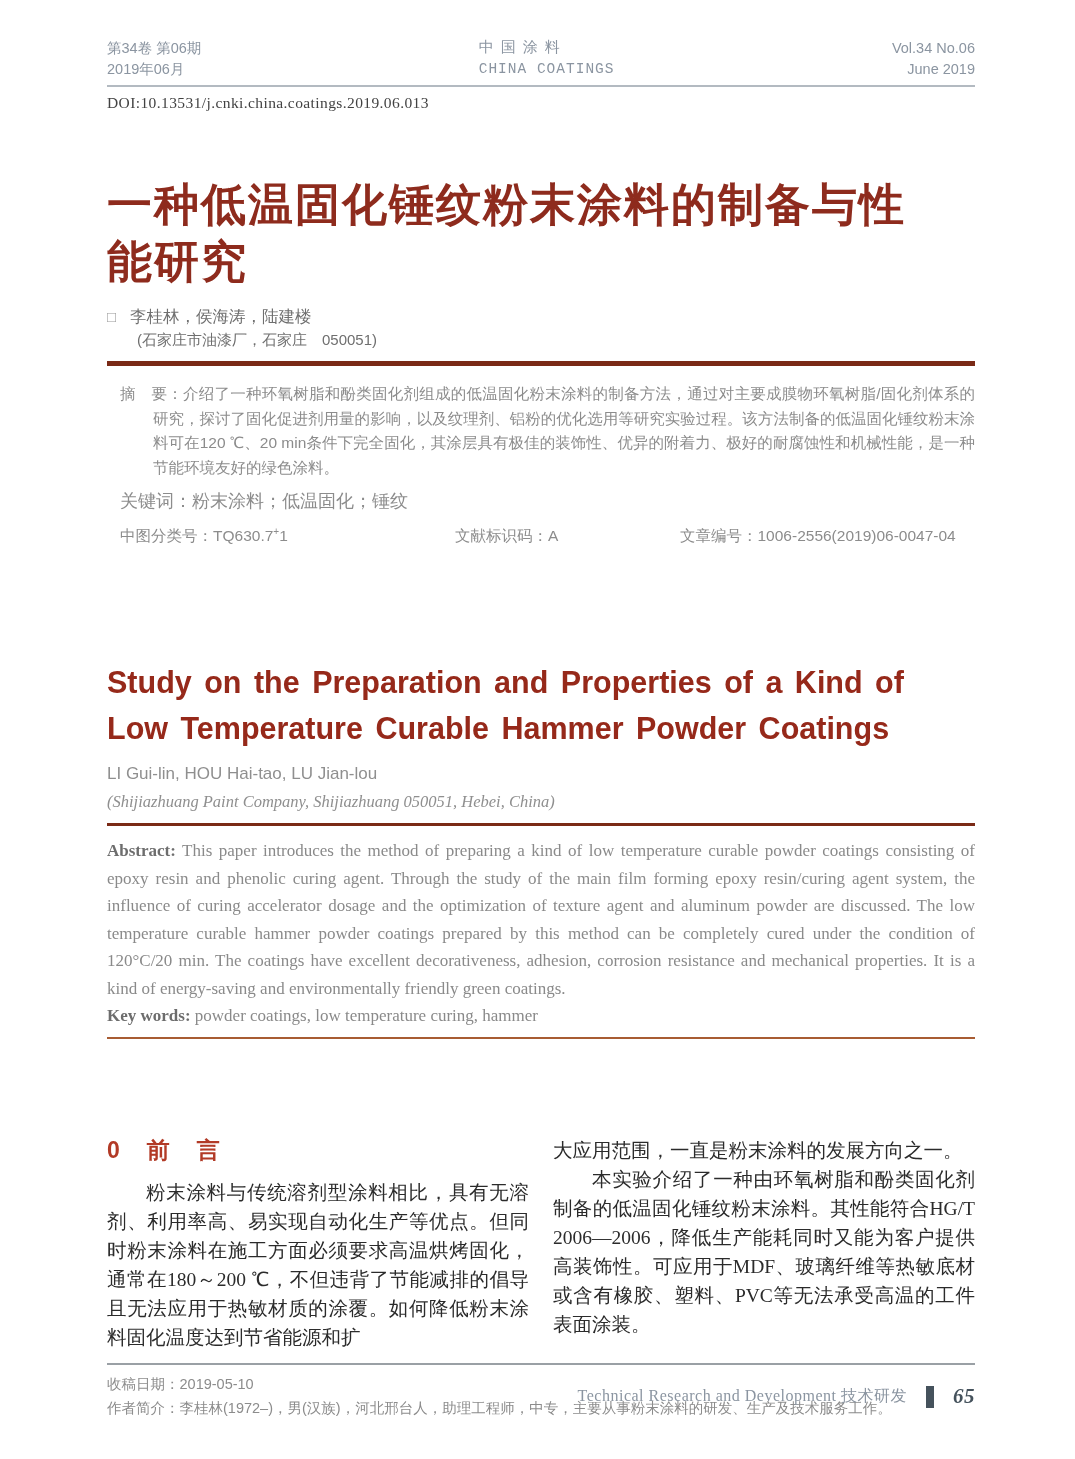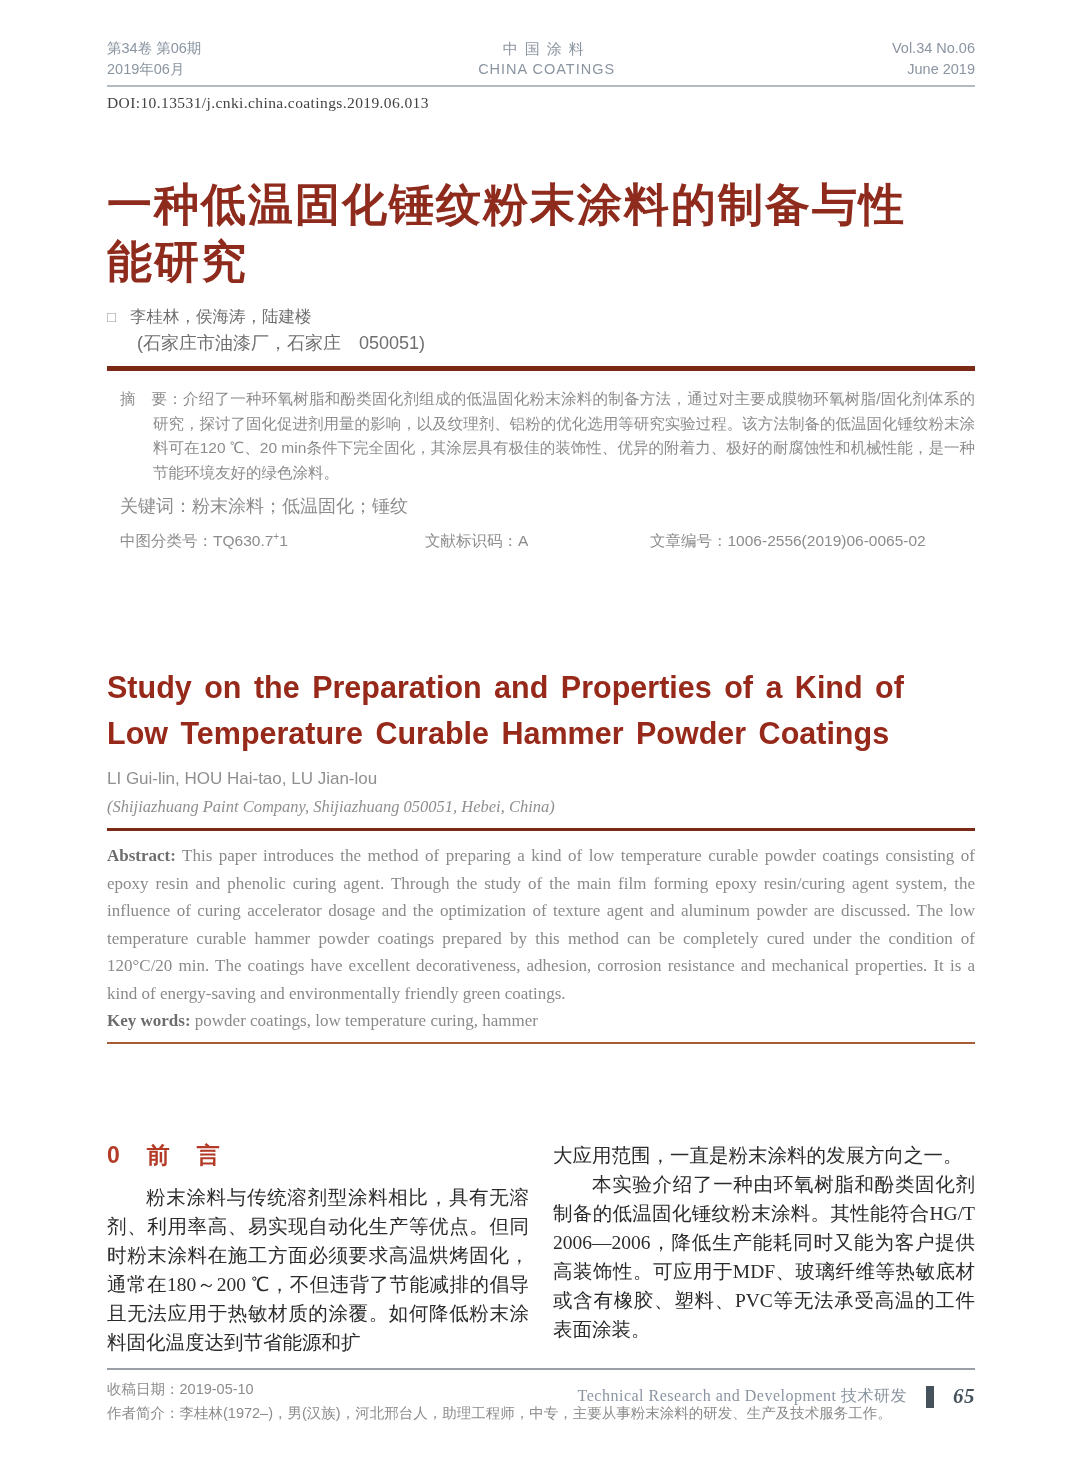--- a/index.html
+++ b/index.html
@@ -11,53 +11,53 @@
     box-sizing:border-box;
     padding:38px 100px 0 107px;
     overflow:hidden;
     font-family:"Liberation Serif", serif;
   }
 
   
   .jheader { display:flex; justify-content:space-between; align-items:flex-start;
              color:#8b95a1; font-family:"Liberation Sans", sans-serif;
              font-size:14.5px; line-height:21px; }
-  .jheader .hcol-center { text-align:center; }
+  .jheader .hcol-center { text-align:left;font-family:Liberation Mono, monospace; }
   .jheader .hcol-right  { text-align:right; }
   .journal-cn { letter-spacing:7px; font-size:15px; }
   .journal-en { letter-spacing:1px; }
   .header-rule { border:none; height:2px; background:#b3bac1; margin:5px 0 0 0; }
   .doi { margin-top:7px; color:#424242; font-size:15.5px; letter-spacing:0.4px; }
 
   
   .cn-title {
     margin-top:64px; width:800px;
     font-family:"Liberation Sans", sans-serif; font-weight:bold;
     font-size:45px; line-height:57px; letter-spacing:2px;
     color:#8e2b1d; word-break:break-all;
   }
   .cn-authors { margin-top:16px; color:#6f6f6f; font-size:16.5px;
                 font-family:"Liberation Sans", sans-serif; }
   .cn-authors .marker { color:#9a9a9a; margin-right:14px; font-size:15px; }
-  .cn-affil { margin-top:3px; margin-left:30px; color:#6f6f6f; font-size:18px;
+  .cn-affil { margin-top:3px; margin-left:30px; color:#6f6f6f; font-size:15px;
               font-family:"Liberation Sans", sans-serif; }
   .rule-thick { border:none; height:5px; background:#7a2a16; margin:11px 0 0 0; }
 
   
   .cn-abstract {
     margin:16px 0 0 13px; padding-left:33px; text-indent:-33px;
     color:#8c8c8c; font-size:15.5px; line-height:24.5px; text-align:justify;
     font-family:"Liberation Sans", sans-serif;
   }
   .cn-keywords { margin:9px 0 0 13px; color:#8c8c8c; font-size:18px;
                  font-family:"Liberation Sans", sans-serif; }
   .cn-class-line { margin:13px 0 0 13px; display:flex; color:#8c8c8c;
                    font-size:15.5px; font-family:"Liberation Sans", sans-serif; }
   .cn-class-line .seg1 { width:305px; }
-  .cn-class-line .seg2 { width:225px; }
+  .cn-class-line .seg2 { width:225px;margin-left:30px; }
   .cn-class-line sup { font-size:10px; vertical-align:super; }
 
   
   .en-title {
     margin-top:112px; width:860px;
     font-family:"Liberation Sans", sans-serif; font-weight:bold;
     font-size:30.5px; line-height:46px; word-spacing:4px;
     color:#96291a;
   }
   .en-authors { margin-top:13px; color:#8f8f8f; font-size:17px;
@@ -123,21 +123,21 @@
 
   <div class="cn-abstract">
     <span>摘　要：</span><span>介绍了一种环氧树脂和酚类固化剂组成的低温固化粉末涂料的制备方法，通过对主要成膜物环氧树脂/固化剂体系的研究，探讨了固化促进剂用量的影响，以及纹理剂、铝粉的优化选用等研究实验过程。该方法制备的低温固化锤纹粉末涂料可在120 ℃、20 min条件下完全固化，其涂层具有极佳的装饰性、优异的附着力、极好的耐腐蚀性和机械性能，是一种节能环境友好的绿色涂料。</span>
   </div>
   <div class="cn-keywords">
     <span>关键词：</span><span>粉末涂料；低温固化；锤纹</span>
   </div>
   <div class="cn-class-line">
     <span class="seg1"><span>中图分类号：</span><span>TQ630.7</span><sup>+</sup><span>1</span></span>
     <span class="seg2"><span>文献标识码：</span><span>A</span></span>
-    <span class="seg3"><span>文章编号：</span><span>1006-2556(2019)06-0065-02</span></span>
+    <span class="seg3"><span>文章编号：</span><span>1006-2556(2019)06-0047-04</span></span>
   </div>
 
   <h2 class="en-title" style="margin-bottom:12px;">Study on the Preparation and Properties of a Kind of Low Temperature Curable Hammer Powder Coatings</h2>
   <div class="en-authors">LI Gui-lin, HOU Hai-tao, LU Jian-lou</div>
   <div class="en-affil">(Shijiazhuang Paint Company, Shijiazhuang 050051, Hebei, China)</div>
   <hr class="rule-dark">
 
   <div class="en-abstract">
     <span class="lbl">Abstract:</span>
     <span>This paper introduces the method of preparing a kind of low temperature curable powder coatings consisting of epoxy resin and phenolic curing agent. Through the study of the main film forming epoxy resin/curing agent system, the influence of curing accelerator dosage and the optimization of texture agent and aluminum powder are discussed. The low temperature curable hammer powder coatings prepared by this method can be completely cured under the condition of 120°C/20 min. The coatings have excellent decorativeness, adhesion, corrosion resistance and mechanical properties. It is a kind of energy-saving and environmentally friendly green coatings.</span>

